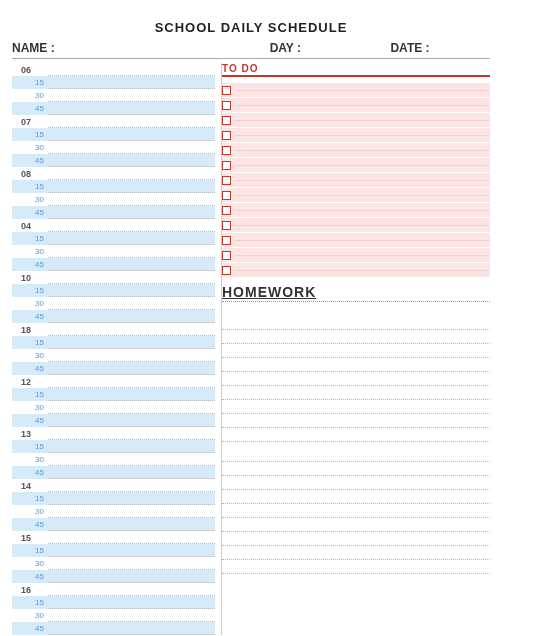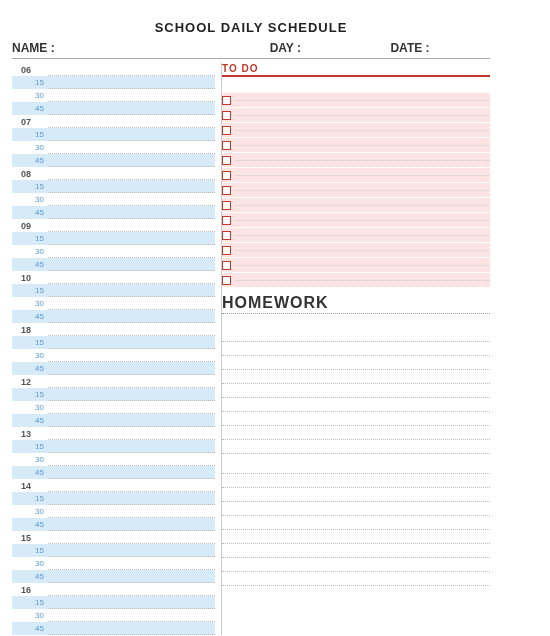--- a/index.html
+++ b/index.html
@@ -88,21 +88,21 @@
     
     .todo-section {
       margin-bottom: 6px;
     }
     .section-title {
       font-size: 10px;
       font-weight: bold;
       color: #c0392b;
       border-bottom: 2px solid #c0392b;
       padding-bottom: 1px;
-      margin-bottom: 16px;
+      margin-bottom: 6px;
       letter-spacing: 1px;
     }
     .todo-item {
       display: flex;
       align-items: center;
       height: 14px;
       margin-bottom: 1px;
     }
     .todo-item.pink-bg {
       background-color: #fce4e4;
@@ -119,27 +119,28 @@
       flex: 1;
       height: 1px;
       border-bottom: 1px dotted #ccc;
     }
 
     
     .homework-section {
       margin-bottom: 6px;
     }
     .hw-title {
-      font-size: 16px;
+      font-size: 14px;
       font-weight: bold;
       color: #333;
       border-bottom: 1px dotted #999;
       padding-bottom: 1px;
       margin-bottom: 15px;
       letter-spacing: 1px;
+      text-decoration: underline;
     }
     .hw-line {
       height: 13px;
       border-bottom: 1px dotted #bbb;
       margin-bottom: 1px;
     }
 
     
     .notes-section {}
     .notes-title {
@@ -226,21 +227,21 @@
           <span class="time-hour"></span>
           <span class="time-min">30</span>
           <div class="time-line"></div>
         </div>
         <div class="time-row highlight">
           <span class="time-hour"></span>
           <span class="time-min">45</span>
           <div class="time-line"></div>
         </div>
         <div class="time-row">
-          <span class="time-hour">09</span>
+          <span class="time-hour">04</span>
           <span class="time-min"></span>
           <div class="time-line"></div>
         </div>
         <div class="time-row highlight">
           <span class="time-hour"></span>
           <span class="time-min">15</span>
           <div class="time-line"></div>
         </div>
         <div class="time-row">
           <span class="time-hour"></span>

